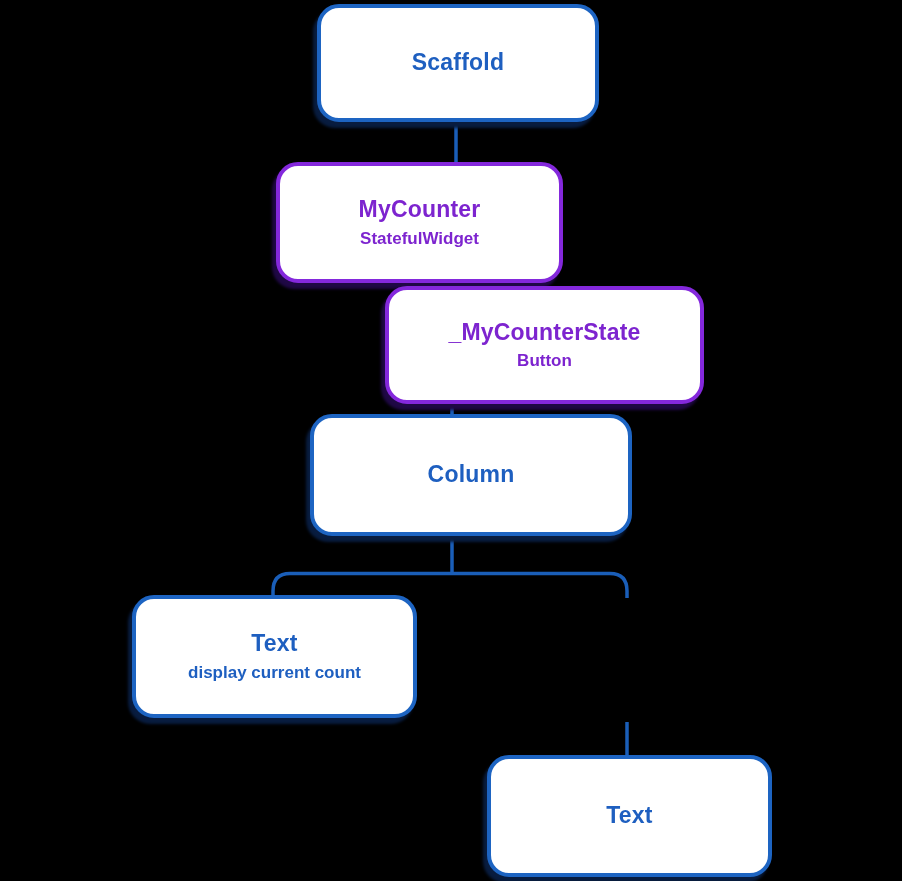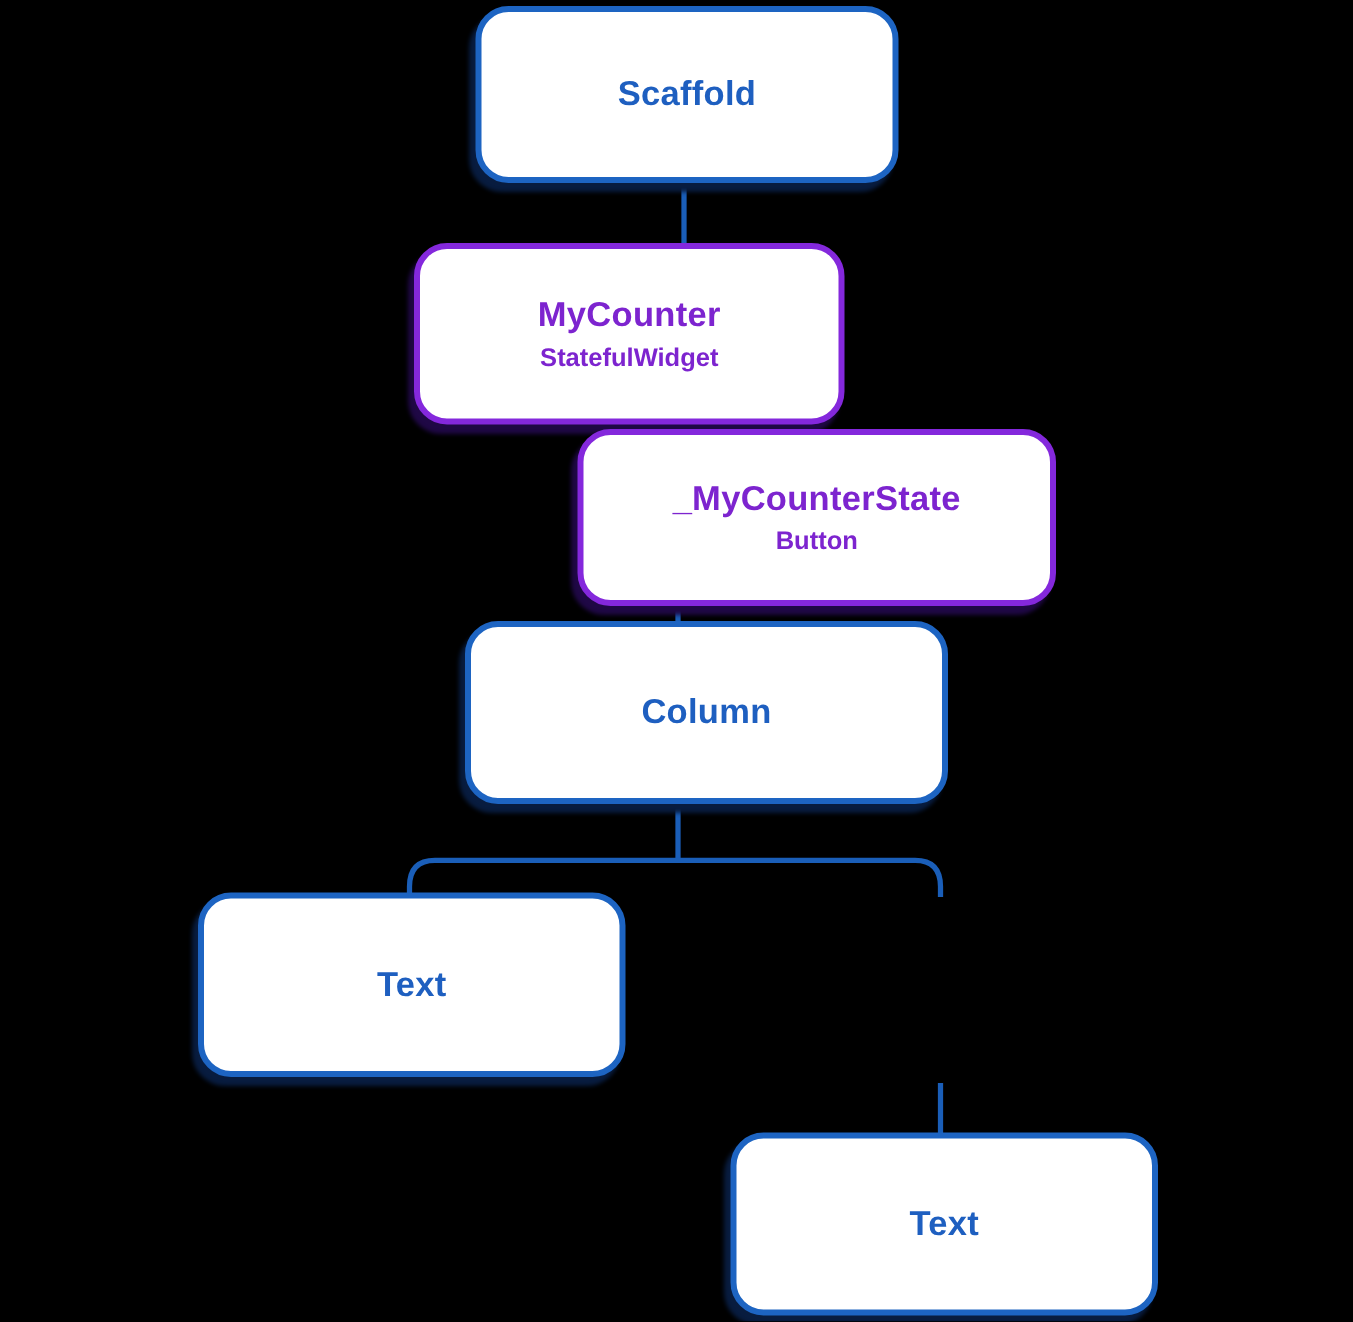--- a/index.html
+++ b/index.html
@@ -63,20 +63,21 @@
     <div class="label">_MyCounterState</div>
     <div class="sublabel">Button</div>
   </div>
 
   <div class="node blue n-column">
     <div class="label">Column</div>
   </div>
 
   <div class="node blue n-text1">
     <div class="label">Text</div>
+    <div class="sublabel">display current count</div>
   </div>
 
 
   <div class="node blue n-text2">
     <div class="label">Text</div>
   </div>
 
 </div>
 
 </body></html>

